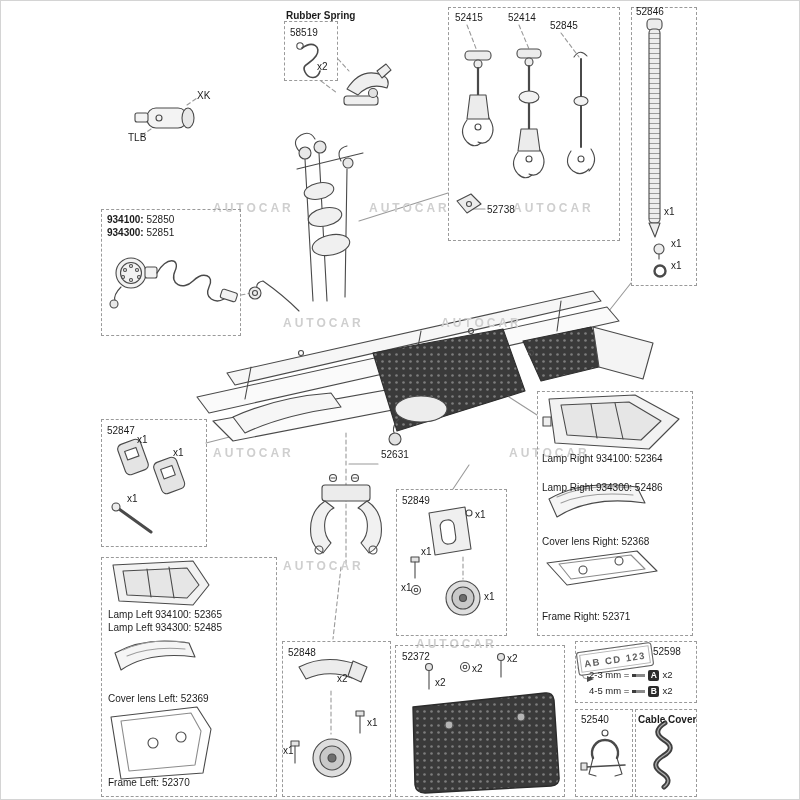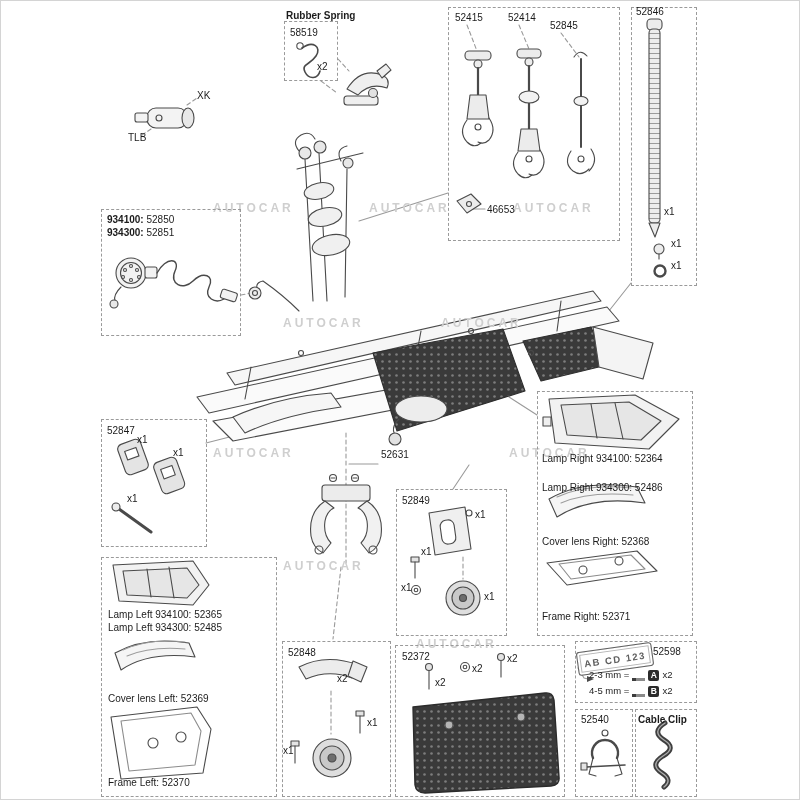--- a/index.html
+++ b/index.html
@@ -4,21 +4,21 @@
 <style>
   html,body{margin:0;padding:0;background:#fff}
   .canvas{position:relative;width:800px;height:800px;background:#fff;font-family:"Liberation Sans",sans-serif;color:#1c1c1c;border:1px solid #d4d4d4;box-sizing:border-box;overflow:hidden}
   .dbox{position:absolute;border:1px dashed #9a9a9a;box-sizing:border-box}
   .plabel{position:absolute;font-size:10px;line-height:13px;white-space:nowrap}
   .qty{position:absolute;font-size:10px;line-height:11px;white-space:nowrap}
   .bold{font-weight:bold}
   .wm{position:absolute;font-size:12px;font-weight:bold;letter-spacing:3px;color:#cfcfcf;white-space:nowrap}
   .art{position:absolute;left:0;top:0}
   .plate{position:absolute;width:74px;height:22px;border:1.5px solid #5e5e5e;border-radius:3px;transform:rotate(-8deg);display:flex;align-items:center;justify-content:center;font-size:9.5px;font-weight:bold;color:#5e5e5e;letter-spacing:1.5px;background:#fff;box-shadow:inset 0 0 0 2px #fff,inset 0 0 0 3px #b5b5b5}
-  .rowline{position:absolute;font-size:9.5px;line-height:12px;white-space:nowrap;display:flex;align-items:flex-end;gap:3px}
+  .rowline{position:absolute;font-size:9.5px;line-height:12px;white-space:nowrap;display:flex;align-items:center;gap:3px}
   .letterbox{display:inline-block;width:11px;height:11px;background:#2b2b2b;color:#fff;font-size:8.5px;font-weight:bold;text-align:center;line-height:11px;border-radius:2px}
   .screw-ic{display:inline-block;width:9px;height:3px;background:#8a8a8a;border-left:4px solid #3c3c3c}
 </style>
 </head>
 <body>
 
 <div class="canvas">
 
   <svg class="art" width="800" height="800" viewBox="0 0 800 800" xmlns="http://www.w3.org/2000/svg">
     <defs>
@@ -316,21 +316,21 @@
 
   <div class="plabel" style="left:196px;top:88px">XK</div>
   <div class="plabel" style="left:127px;top:130px">TLB</div>
 
   <div class="plabel" style="left:106px;top:212px"><span class="bold">934100:</span> <span>52850</span></div>
   <div class="plabel" style="left:106px;top:225px"><span class="bold">934300:</span> <span>52851</span></div>
 
   <div class="plabel" style="left:454px;top:10px">52415</div>
   <div class="plabel" style="left:507px;top:10px">52414</div>
   <div class="plabel" style="left:549px;top:18px">52845</div>
-  <div class="plabel" style="left:486px;top:202px">46653</div>
+  <div class="plabel" style="left:486px;top:202px">52738</div>
 
   <div class="plabel" style="left:635px;top:4px">52846</div>
   <div class="qty" style="left:663px;top:205px">x1</div>
   <div class="qty" style="left:670px;top:237px">x1</div>
   <div class="qty" style="left:670px;top:259px">x1</div>
 
   <div class="plabel" style="left:106px;top:423px">52847</div>
   <div class="qty" style="left:136px;top:433px">x1</div>
   <div class="qty" style="left:172px;top:446px">x1</div>
   <div class="qty" style="left:126px;top:492px">x1</div>
@@ -374,15 +374,15 @@
     <span>x2</span>
   </div>
   <div class="rowline" style="left:588px;top:684px">
     <span>4-5 mm =</span>
     <span class="screw-ic"></span>
     <span class="letterbox">B</span>
     <span>x2</span>
   </div>
 
   <div class="plabel" style="left:580px;top:712px">52540</div>
-  <div class="plabel bold" style="left:637px;top:712px">Cable Clip</div>
+  <div class="plabel bold" style="left:637px;top:712px">Cable Cover</div>
 
 </div>
 
 </body></html>

